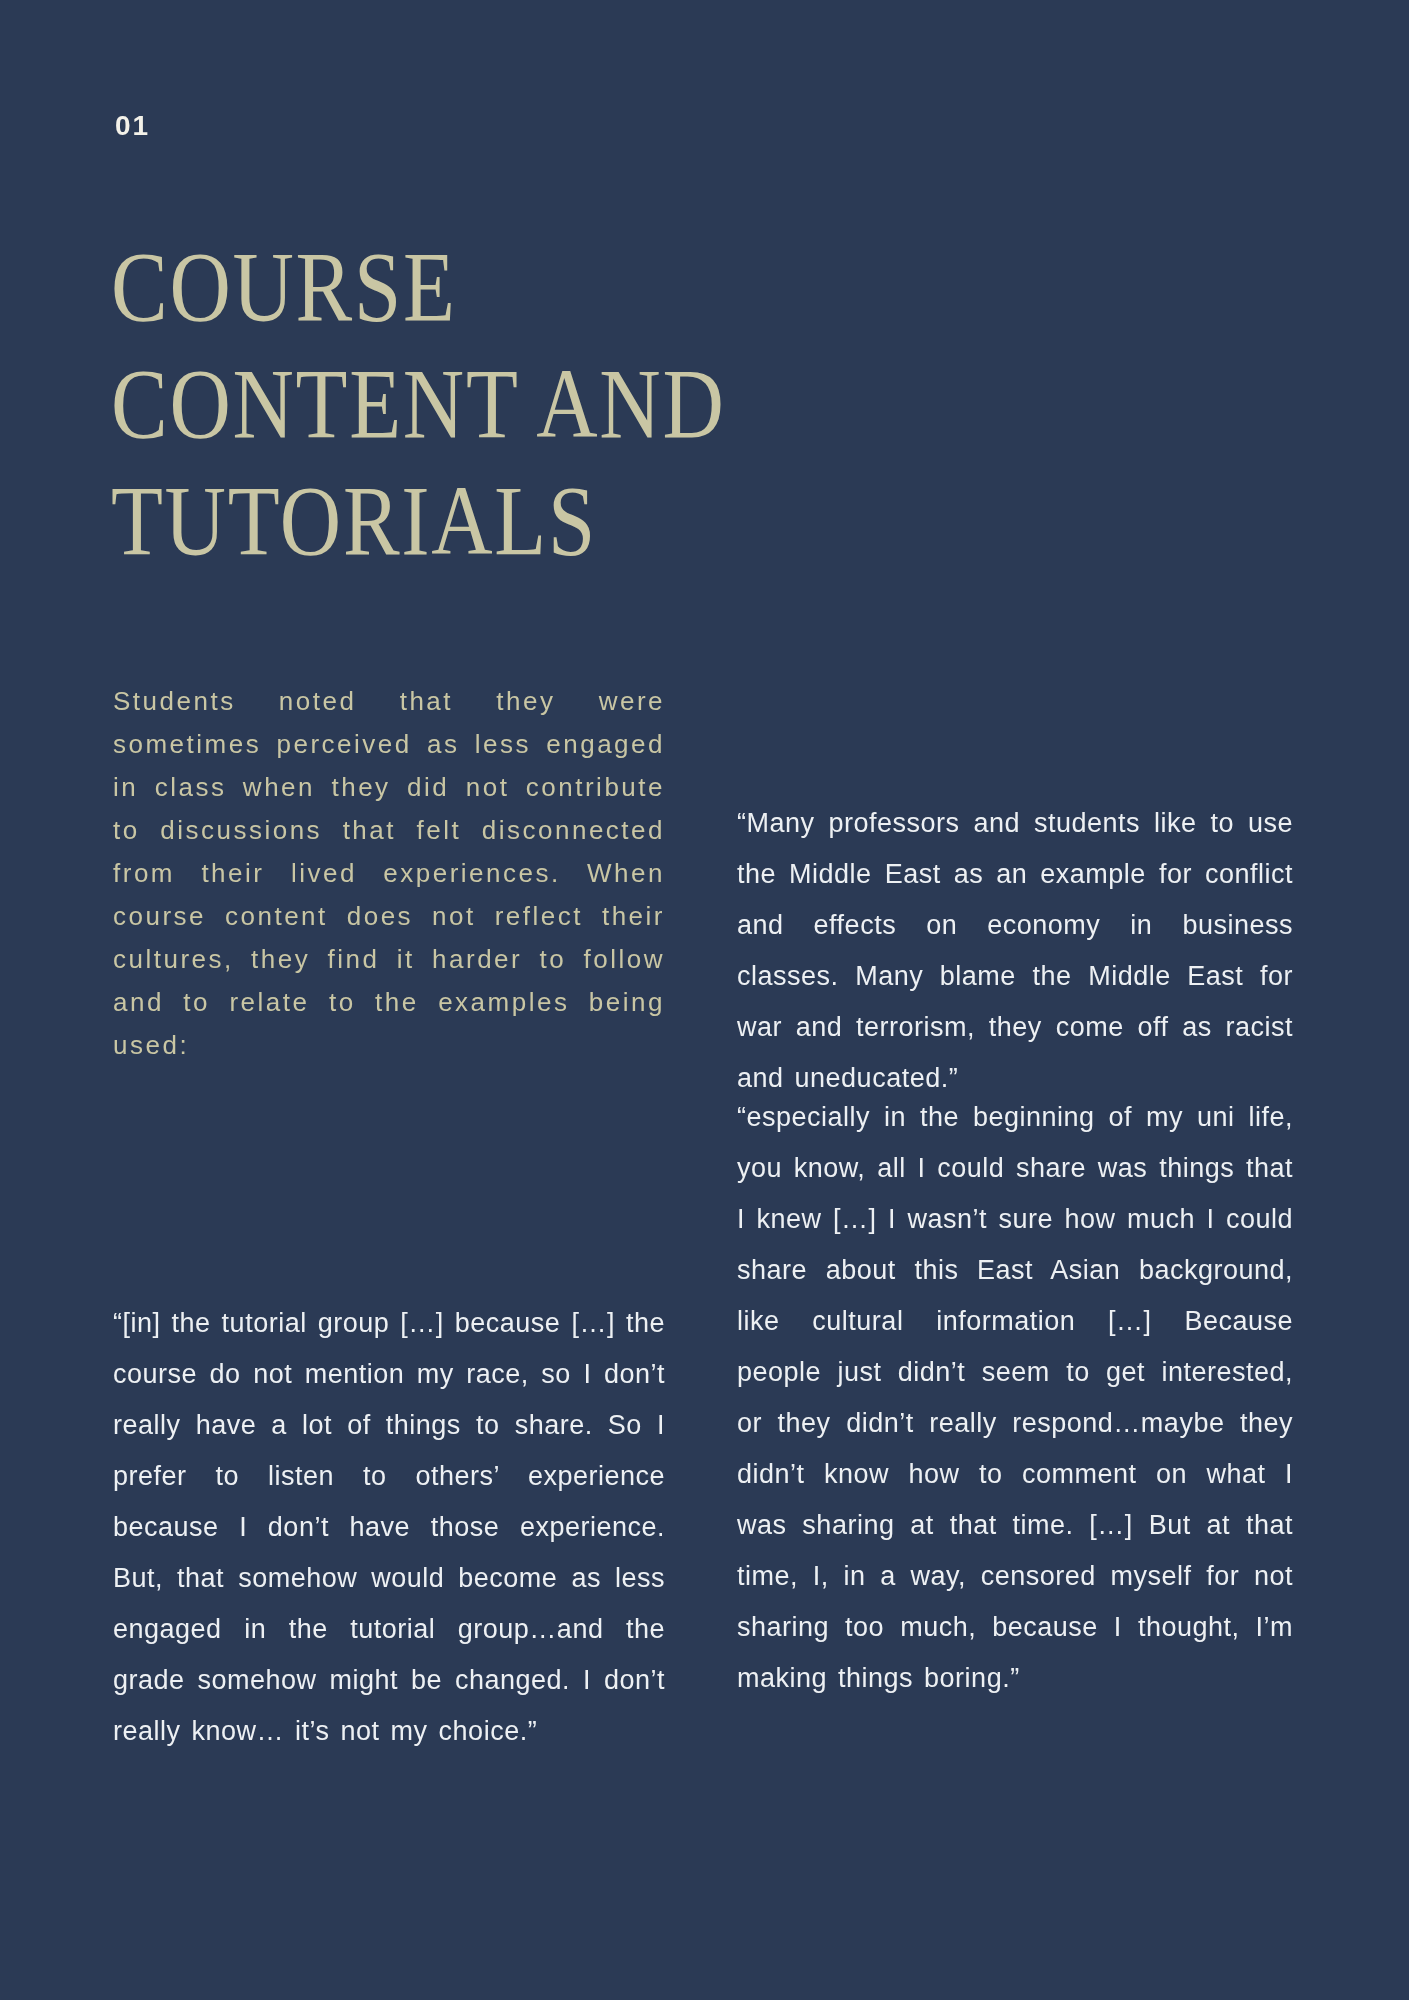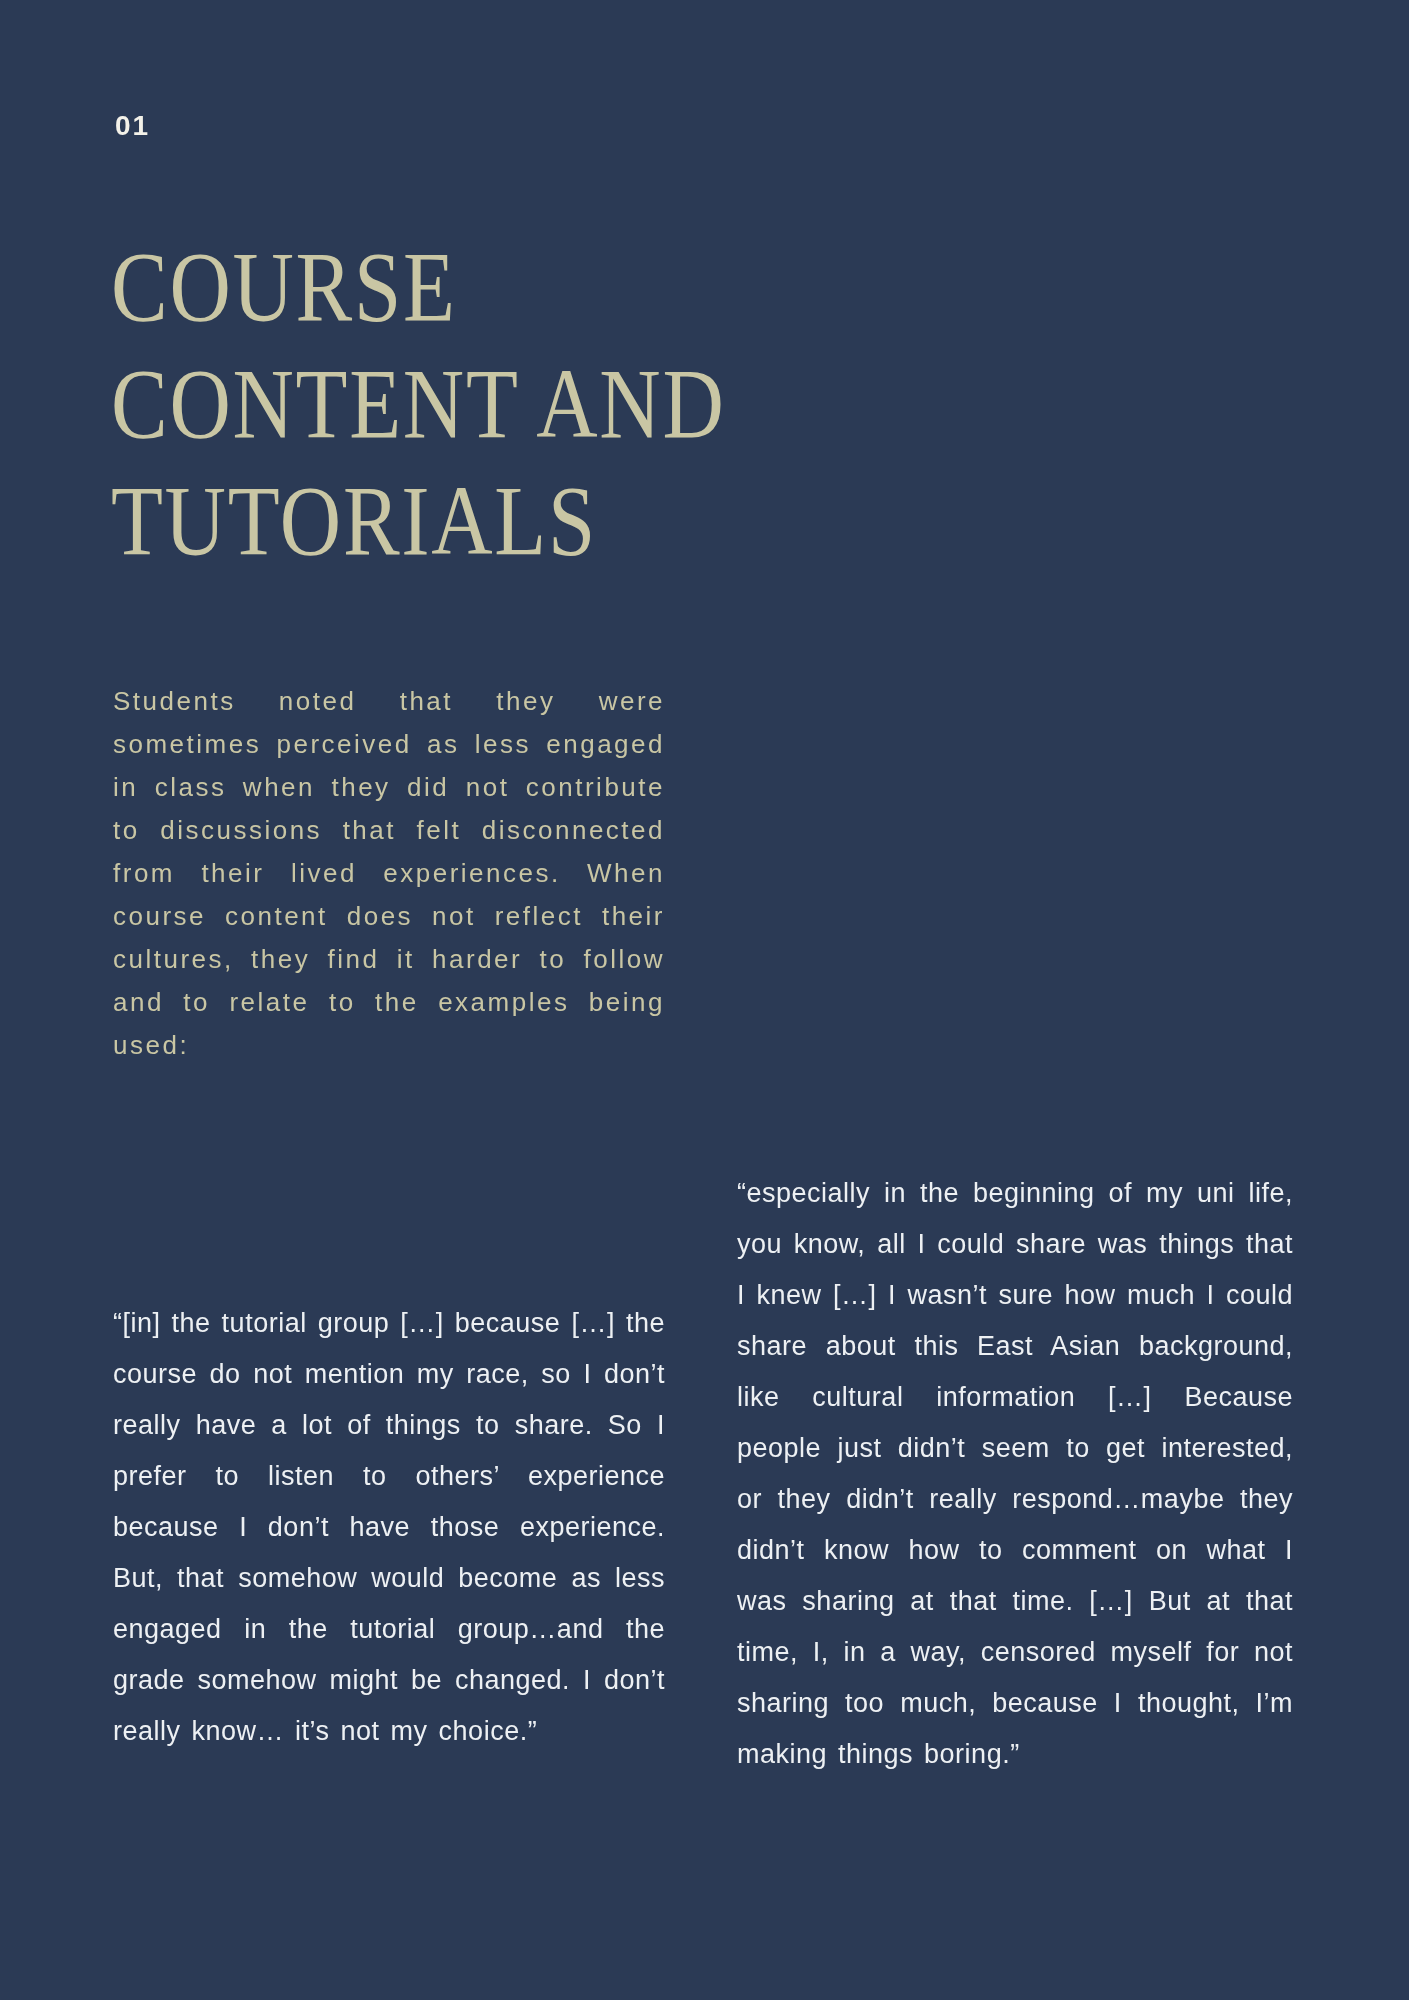--- a/index.html
+++ b/index.html
@@ -71,37 +71,38 @@
     top: 1298px;
     width: 552px;
   }
   .quote-right-1 {
     left: 737px;
     top: 798px;
     width: 556px;
   }
   .quote-right-2 {
     left: 737px;
-    top: 1168px;
+    top: 1092px;
     width: 556px;
   }
 </style>
 </head>
 <body>
 
 <div class="page">
 
   <div class="page-number">01</div>
 
   <h1 class="title">
     <span class="title-line">COURSE</span>
     <span class="title-line">CONTENT AND</span>
     <span class="title-line">TUTORIALS</span>
   </h1>
 
   <p class="intro">Students noted that they were sometimes perceived as less engaged in class when they did not contribute to discussions that felt disconnected from their lived experiences. When course content does not reflect their cultures, they find it harder to follow and to relate to the examples being used:</p>
 
   <p class="quote quote-left">“[in] the tutorial group […] because […] the course do not mention my race, so I don’t really have a lot of things to share. So I prefer to listen to others’ experience because I don’t have those experience. But, that somehow would become as less engaged in the tutorial group…and the grade somehow might be changed. I don’t really know… it’s not my choice.”</p>
 
+  <p class="quote quote-right-1">“Many professors and students like to use the Middle East as an example for conflict and effects on economy in business classes. Many blame the Middle East for war and terrorism, they come off as racist and uneducated.”</p>
 
   <p class="quote quote-right-2">“especially in the beginning of my uni life, you know, all I could share was things that I knew […] I wasn’t sure how much I could share about this East Asian background, like cultural information […] Because people just didn’t seem to get interested, or they didn’t really respond…maybe they didn’t know how to comment on what I was sharing at that time. […] But at that time, I, in a way, censored myself for not sharing too much, because I thought, I’m making things boring.”</p>
 
 </div>
 
 </body></html>

